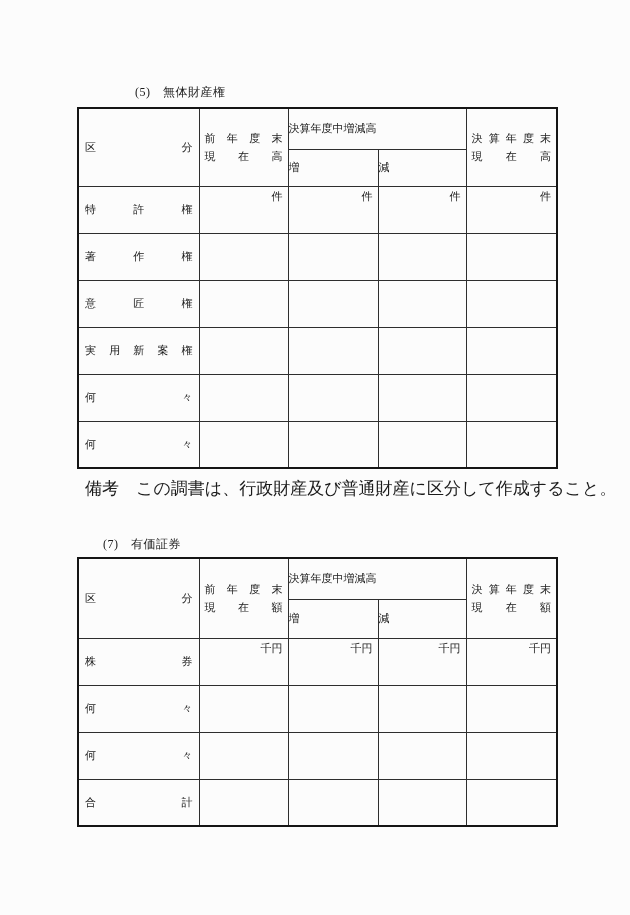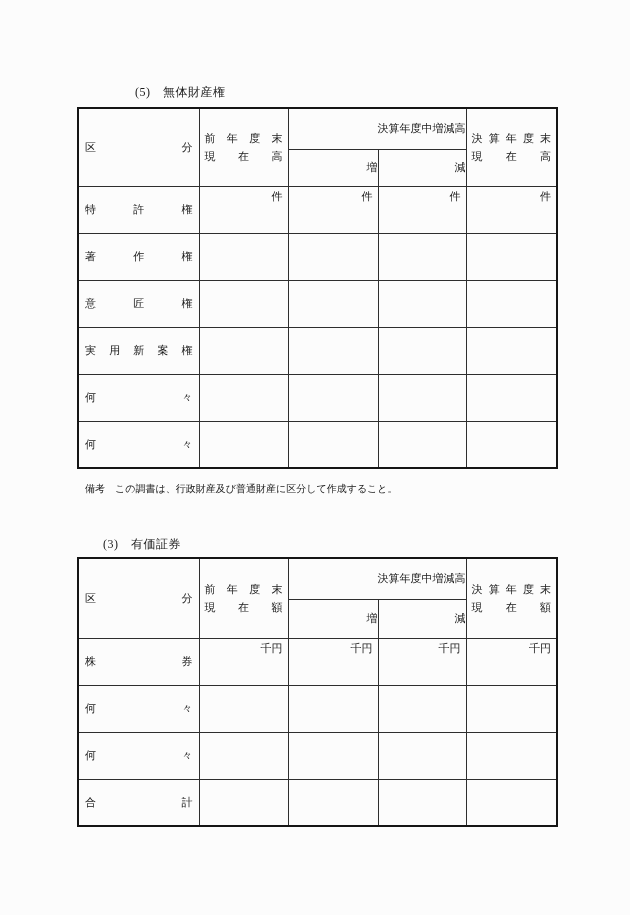--- a/index.html
+++ b/index.html
@@ -16,21 +16,21 @@
     line-height: 14px;
     white-space: pre;
     letter-spacing: 0.5px;
   }
   #title5 { left: 103px; top: 85px; margin-left: 32px; }
   #title6 { left: 103px; top: 537px; }
   .remarks {
     position: absolute;
     left: 85px;
     top: 482px;
-    font-size: 10px;
+    font-size: 17px;
     line-height: 14px;
     white-space: pre;
     font-family: Liberation Serif, serif;
   }
   table.sheet {
     position: absolute;
     left: 77px;
     border-collapse: collapse;
     table-layout: fixed;
     width: 479px;
@@ -49,21 +49,21 @@
   tr.hdr-b5 { height: 37px; }
   tr.hdr-b6 { height: 39px; }
   tr.data-row { height: 47px; }
   .spread {
     display: flex;
     justify-content: space-between;
     padding: 0 6px;
   }
   .two-line { display: flex; flex-direction: column; gap: 3px; }
   .two-line .spread { padding: 0 5px; }
-  .center { text-align: right; }
+  .center { text-align: left; }
   td.unit-cell { vertical-align: top; text-align: right; }
   .unit { padding: 2px 5px 0 0; font-size: 11px; }
 </style>
 </head>
 <body>
 
 <div id="title5" class="section-title">(5)　無体財産権</div>
 
 <table id="table5" class="sheet">
   <colgroup>
@@ -202,21 +202,21 @@
     <td></td>
     <td></td>
     <td></td>
     <td></td>
   </tr>
 </tbody>
   </table>
 
 <div class="remarks">備考　この調書は、行政財産及び普通財産に区分して作成すること。</div>
 
-<div id="title6" class="section-title">(3)　有価証券</div>
+<div id="title6" class="section-title">(7)　有価証券</div>
 
 <table id="table6" class="sheet">
   <colgroup>
     <col style="width:121px">
       <col style="width:89px">
       <col style="width:90px">
       <col style="width:88px">
       <col style="width:91px">
   </colgroup>
   <tbody>

